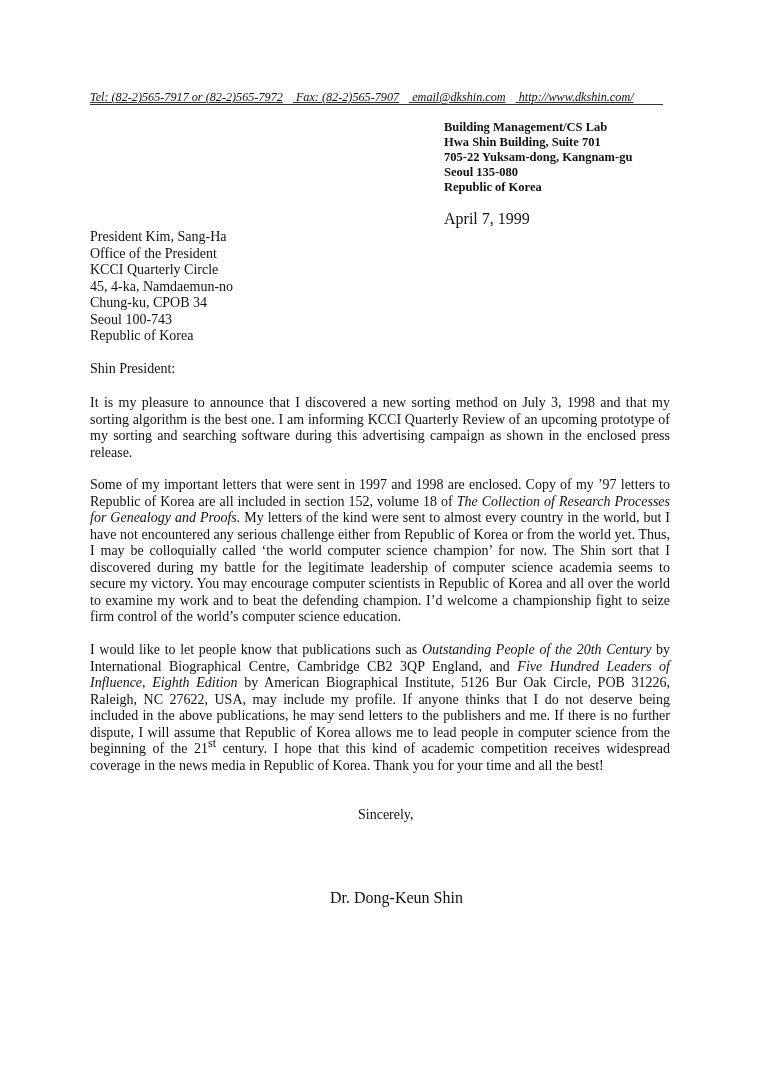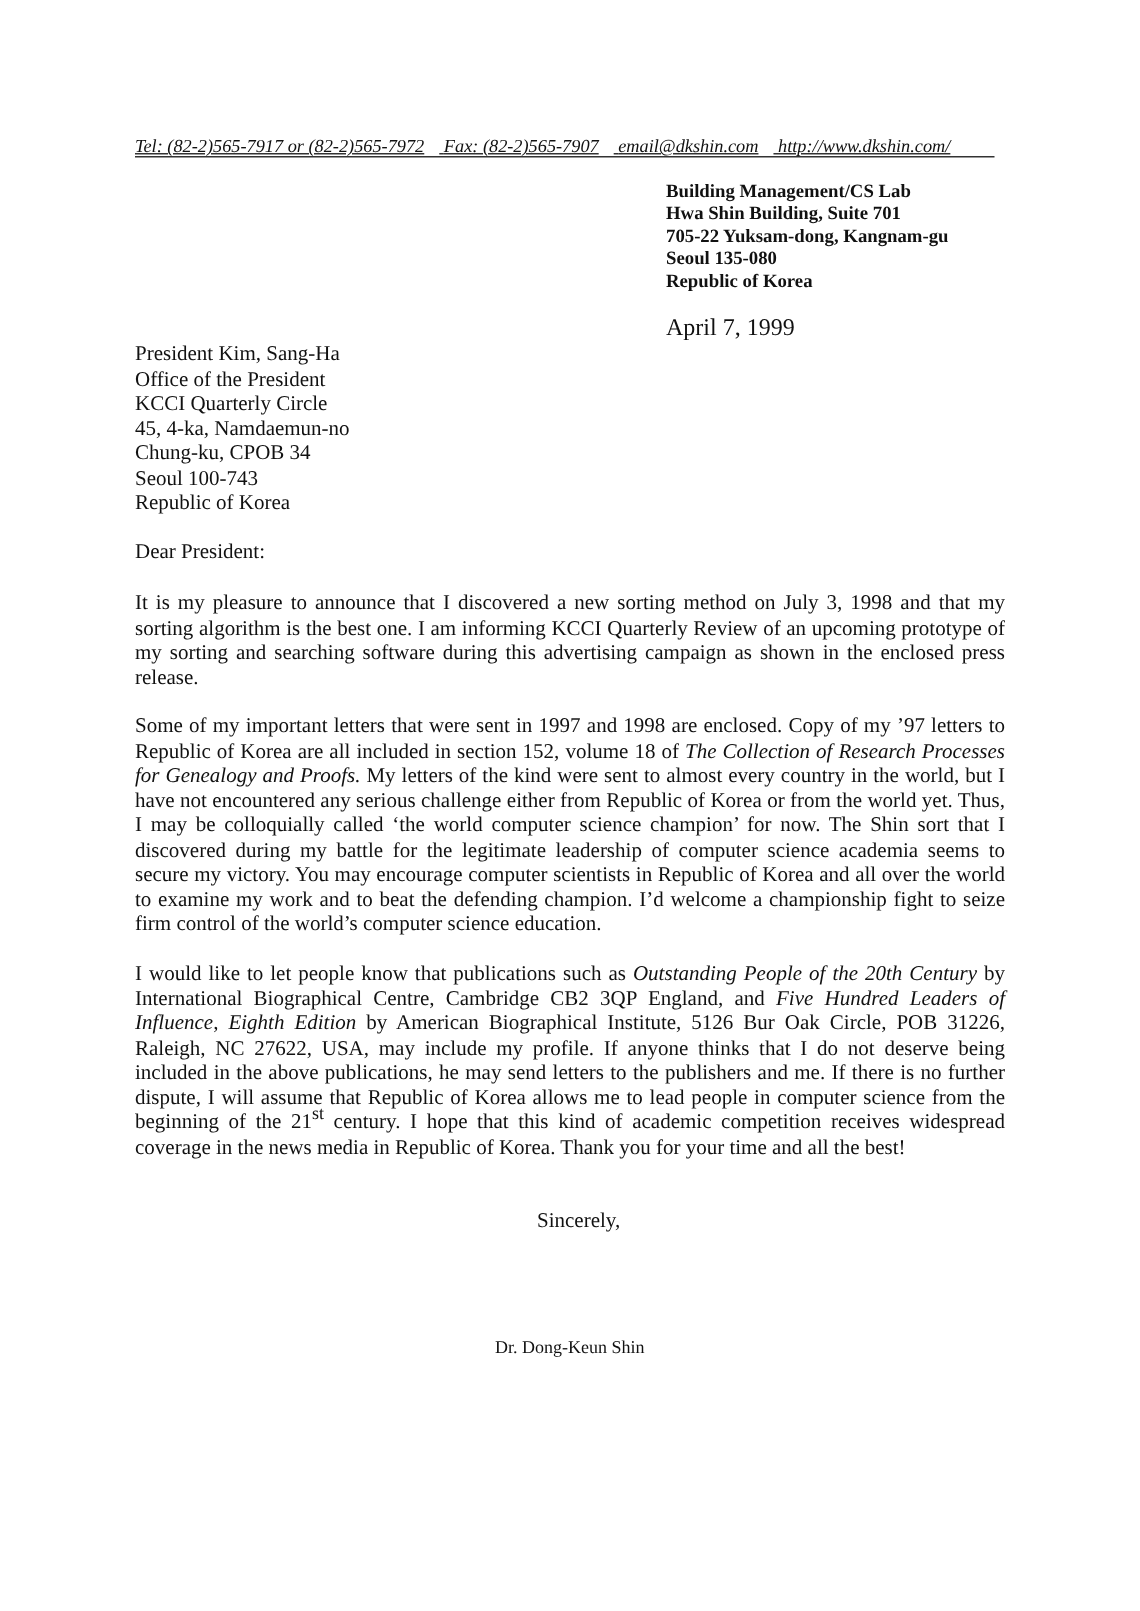--- a/index.html
+++ b/index.html
@@ -44,21 +44,21 @@
   .p2 { top: 477px; }
   .p3 { top: 642px; }
   .para i { font-style: italic; }
   .para sup { font-size: 12px; line-height: 0; vertical-align: super; margin-top: 34px; }
   .closing {
     position: absolute; left: 358px; top: 807px;
     font-size: 14px; line-height: 16px;
   }
   .signature {
     position: absolute; left: 330px; top: 890px;
-    font-size: 12px; line-height: 16px;
+    font-size: 16px; line-height: 16px;
   }
   .cc {
     position: absolute; left: 90px; top: 957px; white-space: nowrap;
     font-size: 14px; line-height: 16px;
   }
 </style>
 </head>
 <body>
 
 <div class="page">
@@ -83,21 +83,21 @@
   <div class="recipient">
     <div>President Kim, Sang-Ha</div>
     <div>Office of the President</div>
     <div>KCCI Quarterly Circle</div>
     <div>45, 4-ka, Namdaemun-no</div>
     <div>Chung-ku, CPOB 34</div>
     <div>Seoul 100-743</div>
     <div>Republic of Korea</div>
   </div>
 
-  <div class="salutation">Dear President:</div>
+  <div class="salutation">Shin President:</div>
 
   <div class="para p1">It is my pleasure to announce that I discovered a new sorting method on July 3, 1998 and that my sorting algorithm is the best one.   I am informing KCCI Quarterly Review of an upcoming prototype of my sorting and searching software during this advertising campaign as shown in the enclosed press release.</div>
 
   <div class="para p2"><span>Some of my important letters that were sent in 1997 and 1998 are enclosed.   Copy of my ’97 letters to Republic of Korea are all included in section 152, volume 18 of </span><i>The Collection of Research Processes for Genealogy and Proofs.</i><span>   My letters of the kind were sent to almost every country in the world, but I have not encountered any serious challenge either from Republic of Korea or from the world yet.   Thus, I may be colloquially called ‘the world computer science champion’ for now.   The Shin sort that I discovered during my battle for the legitimate leadership of computer science academia seems to secure my victory.   You may encourage computer scientists in Republic of Korea and all over the world to examine my work and to beat the defending champion.   I’d welcome a championship fight to seize firm control of the world’s computer science education.</span></div>
 
   <div class="para p3"><span>I would like to let people know that publications such as </span><i>Outstanding People of the 20th Century</i><span> by International Biographical Centre, Cambridge CB2 3QP England, and </span><i>Five Hundred Leaders of Influence</i><span>, </span><i>Eighth Edition</i><span> by American Biographical Institute, 5126 Bur Oak Circle, POB 31226, Raleigh, NC 27622, USA, may include my profile.   If anyone thinks that I do not deserve being included in the above publications, he may send letters to the publishers and me.   If there is no further dispute, I will assume that Republic of Korea allows me to lead people in computer science from the beginning of the 21</span><sup>st</sup><span> century.   I hope that this kind of academic competition receives widespread coverage in the news media in Republic of Korea.   Thank you for your time and all the best!</span></div>
 
   <div class="closing">Sincerely,</div>
 
   <div class="signature">Dr. Dong-Keun Shin</div>

